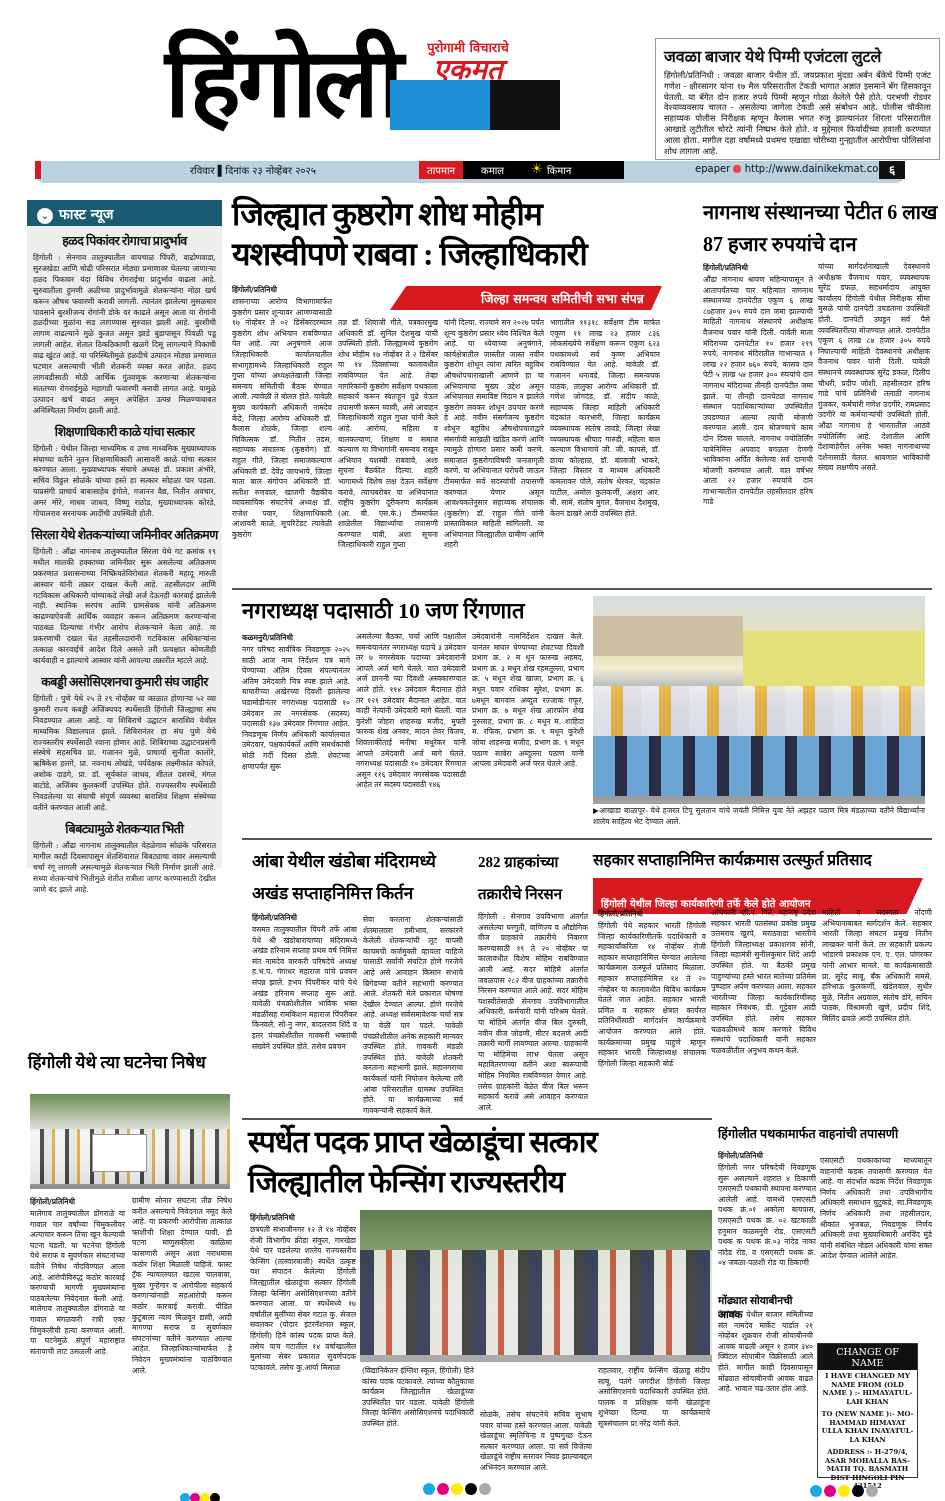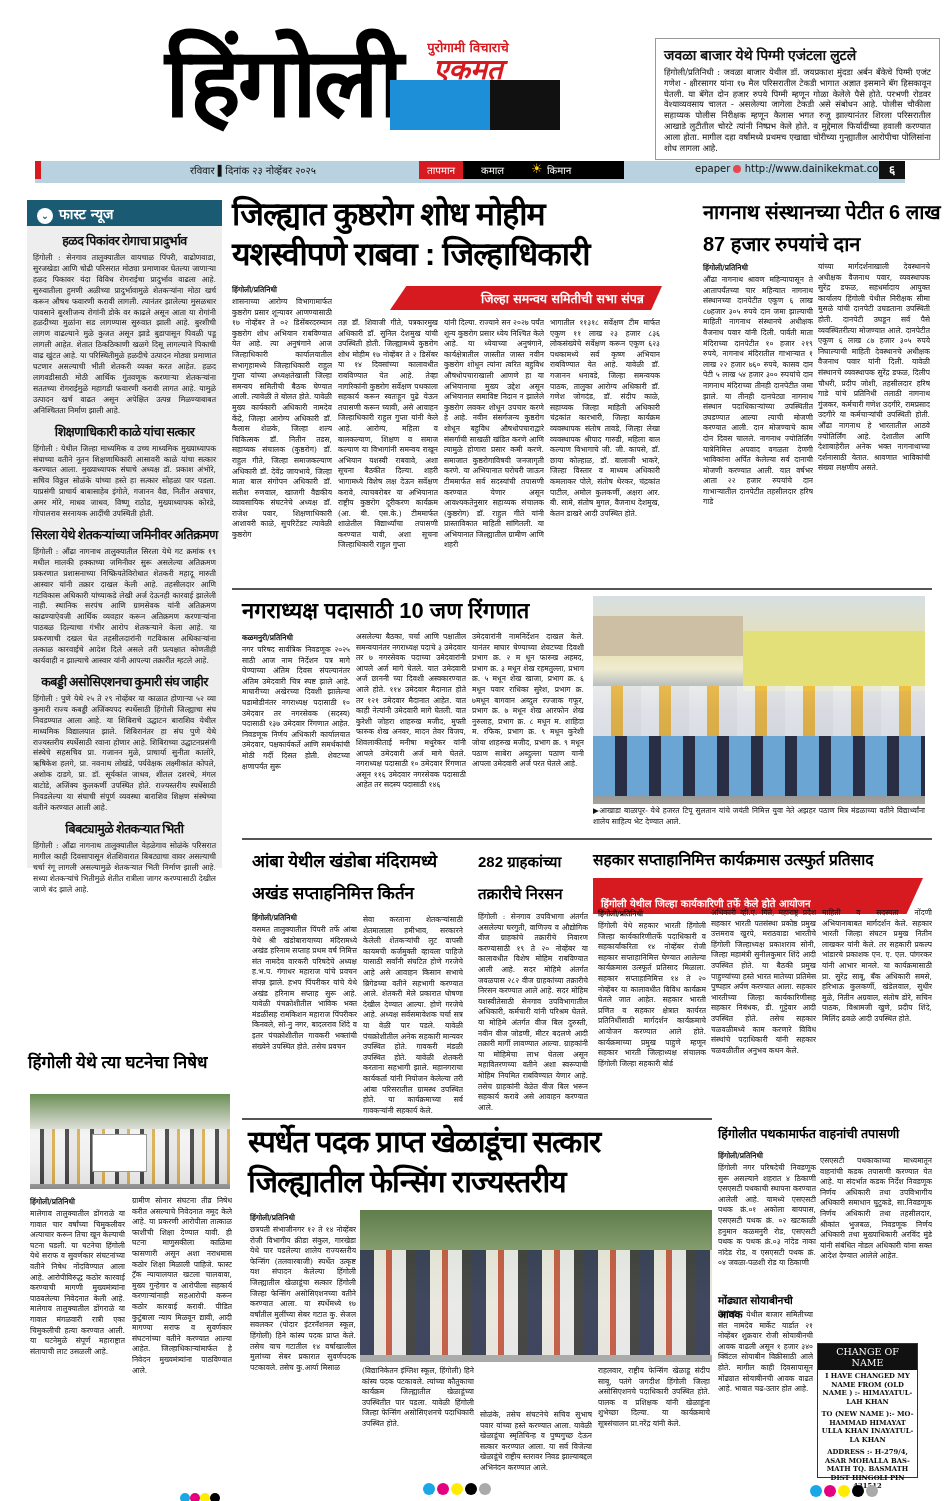--- a/index.html
+++ b/index.html
@@ -6,39 +6,39 @@
   body { width: 945px; height: 1501px; background: #fff; font-family: "DejaVu Serif", serif; color: #111; position: relative; overflow: hidden; }
   .abs { position: absolute; }
   .masthead-title { left: 165px; top: 28px; font-family: "DejaVu Sans", sans-serif; font-weight: bold; font-size: 96px; line-height: 110px; letter-spacing: -3px; color: #000; }
   .tagline { left: 398px; top: 38px; width: 140px; text-align: center; color: #d71920; font-family: "DejaVu Sans", sans-serif; }
   .tagline .t1 { font-size: 13px; font-weight: bold; }
   .tagline .t2 { font-size: 28px; font-weight: bold; font-style: italic; line-height: 28px; }
   .next-logo { left: 390px; top: 80px; width: 170px; height: 50px; background: #111; overflow: hidden; }
   .next-logo .blue { position: absolute; left: 0; top: 0; width: 100px; height: 50px; background: #1d8fd8; }
   .next-logo span { position: absolute; left: 6px; top: 2px; font-family: "DejaVu Sans", sans-serif; font-weight: bold; font-size: 44px; color: #fff; letter-spacing: 2px; }
   .topbox { left: 655px; top: 38px; width: 285px; height: 122px; border: 1px solid #999; padding: 6px 8px; }
-  .topbox h3 { font-size: 14px; font-weight: bold; font-family: Liberation Sans, sans-serif; margin-bottom: 3px; }
+  .topbox h3 { font-size: 16px; font-weight: bold; font-family: Liberation Serif, serif; margin-bottom: 3px; }
   .topbox p { font-size: 8.3px; line-height: 10.8px; text-align: justify; }
-  .datebar { left: 35px; top: 161px; width: 870px; height: 22px; background: #b8d3df; }
+  .datebar { left: 35px; top: 161px; width: 870px; height: 22px; background: #b8d3df; border-radius: 9px; }
   .datebar .red { position: absolute; left: 0; top: 0; width: 6px; height: 18px; background: #d71920; }
   .datebar .date { position: absolute; left: 155px; top: 2px; font-size: 10px; }
   .temp { position: absolute; left: 384px; top: 0; height: 18px; width: 205px; background: #000; color: #fff; font-size: 10px; }
   .temp .lbl { display: inline-block; background: #d71920; padding: 2px 8px; height: 18px; }
   .temp .kamal { position: absolute; left: 62px; top: 2px; }
   .temp .sun { position: absolute; left: 112px; top: 0px; color: #ffcc00; font-size: 13px; }
   .temp .kiman { position: absolute; left: 128px; top: 2px; }
   .epaper { position: absolute; left: 660px; top: 2px; font-family: "DejaVu Sans", sans-serif; font-size: 10px; }
   .epaper .dot { display: inline-block; width: 8px; height: 8px; border-radius: 50%; background: #e8474d; vertical-align: middle; }
   .pageno { position: absolute; right: 0; top: 0; width: 26px; height: 18px; background: #111; color: #fff; text-align: center; font-size: 12px; font-weight: bold; }
   .fast { left: 27px; top: 200px; width: 195px; height: 668px; background: #eeeeee; }
   .fast .hdr { background: #1a5a72; color: #fff; height: 26px; font-family: "DejaVu Sans", sans-serif; font-weight: bold; font-size: 14px; padding: 4px 10px; }
   .fast .hdr .chev { display: inline-block; width: 16px; height: 16px; border-radius: 50%; background: #fff; color: #1a5a72; font-size: 10px; text-align: center; line-height: 16px; margin-right: 6px; }
   .fast h4 { font-family: Liberation Serif, serif; font-size: 12.5px; font-weight: bold; text-align: center; margin: 6px 4px 4px; letter-spacing: -0.5px; }
   .fast p { font-size: 7.6px; line-height: 10.9px; text-align: justify; padding: 0 6px; }
-  .headline { font-family: Liberation Sans, sans-serif; font-weight: bold; color: #000; }
+  .headline { font-family: Liberation Serif, serif; font-weight: bold; color: #000; }
   .body-text { font-size: 7.5px; line-height: 10.6px; text-align: justify; }
   .col { position: absolute; }
   .byline { font-size: 7.5px; font-weight: bold; margin-bottom: 3px; }
   .redbanner { background: #d71920; color: #fff; font-family: "DejaVu Sans", sans-serif; font-weight: bold; clip-path: polygon(6% 0, 100% 0, 96% 100%, 0 100%); }
   .hr { position: absolute; background: #555; height: 1.5px; }
   .photo { position: absolute; overflow: hidden; }
   .cmyk { left: 423px; top: 1480px; }
   .cmyk span, .cmyk2 span { display: inline-block; width: 12px; height: 12px; border-radius: 50%; margin-right: 2px; }
   .cmyk2 { left: 810px; top: 1460px; }
   .change { left: 817px; top: 1343px; width: 101px; height: 135px; border: 1px solid #333; text-align: center; }

